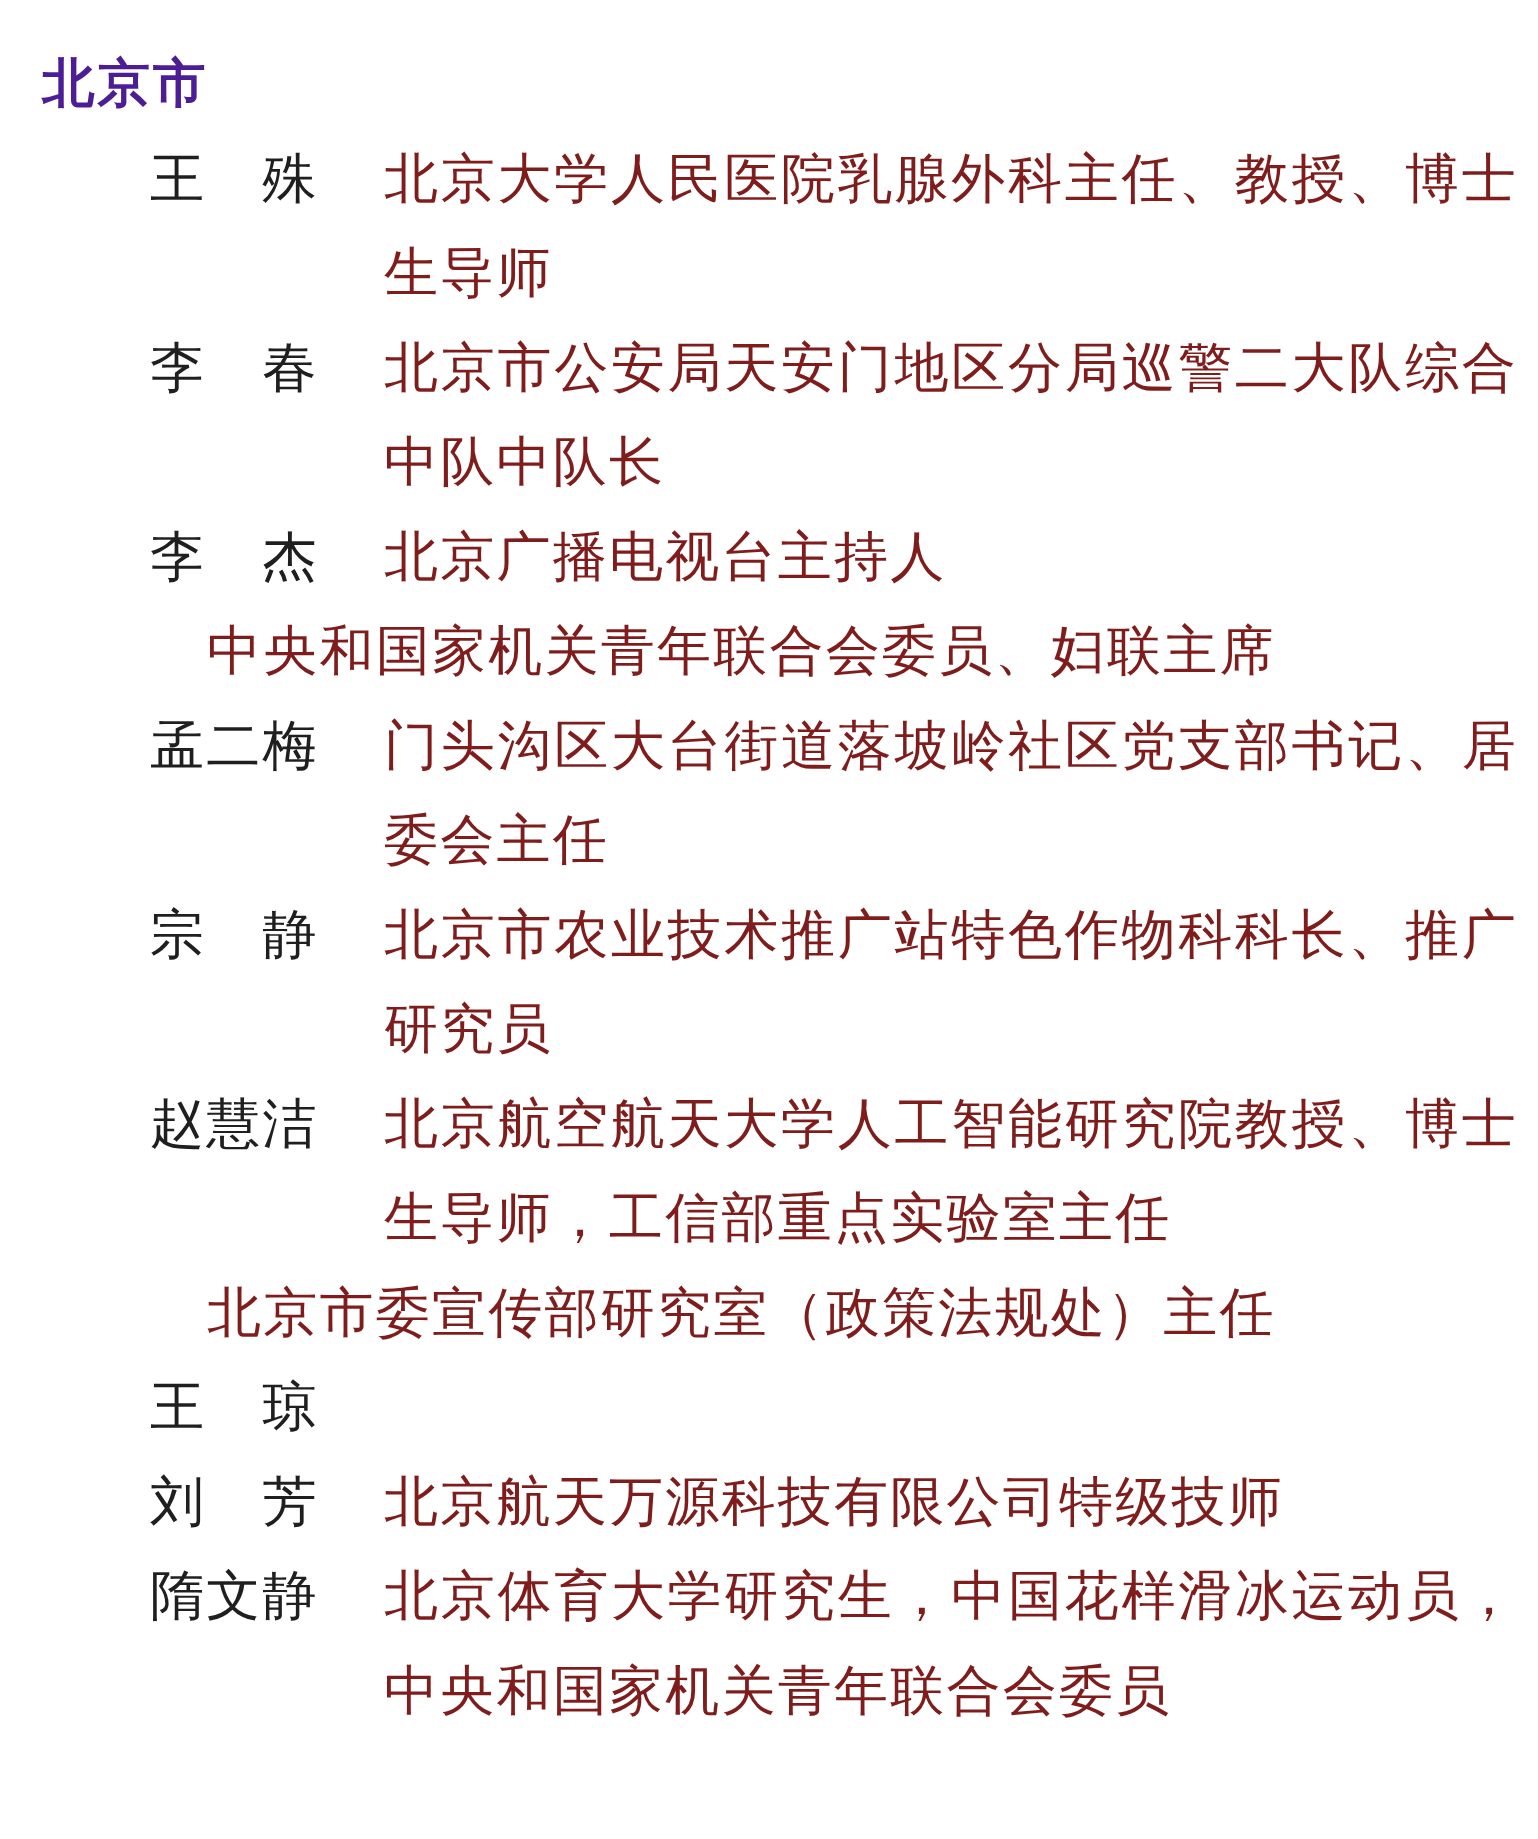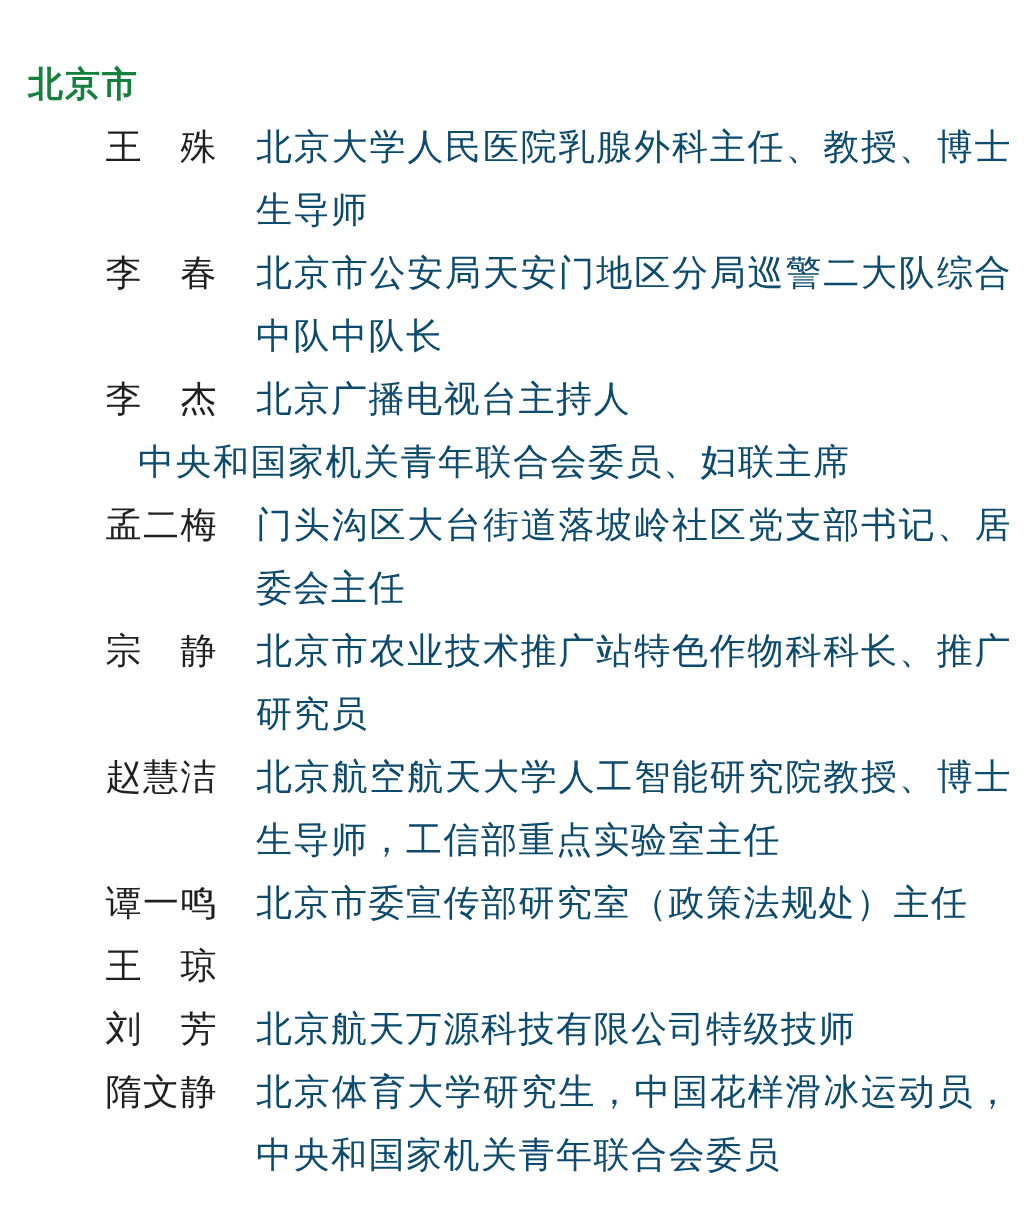--- a/index.html
+++ b/index.html
@@ -10,56 +10,55 @@
   .page {
     position: relative;
     width: 1025px;
     height: 1226px;
     background: #ffffff;
     overflow: hidden;
     color: #1f1f1f;
     font-family: "Liberation Serif", "DejaVu Serif", serif;
   }
   .section-title {
-    margin: 64px 0 0 28px;
+    margin: 36px 0 0 28px;
     font-family: "Liberation Sans", "DejaVu Sans", sans-serif;
     font-weight: 700;
     font-size: 35px;
     line-height: 40px;
     letter-spacing: 2px;
-    color: #15803d;
+    color: #4c1d95;
   }
   .honoree-list {
     margin-top: 12px;
   }
   .entry {
     display: flex;
     align-items: flex-start;
     padding-left: 100px;
   }
   .name {
     flex: 0 0 118px;
     width: 118px;
     font-size: 36px;
     line-height: 63px;
     letter-spacing: 1.5px;
     white-space: nowrap;
     color: #1f1f1f;
-    text-align: right;
   }
   .desc {
     flex: 0 0 756px;
     width: 756px;
     margin-left: 38px;
     font-size: 36px;
     line-height: 63px;
     letter-spacing: 1.5px;
     text-align: justify;
     text-justify: inter-character;
-    color: #0c4a6e;
+    color: #7f1d1d;
   }
 </style>
 </head>
 <body>
 
 <div class="page">
 
   <div class="section-title">北京市</div>
 
   <div class="honoree-list">
@@ -92,21 +91,20 @@
       <div class="name">宗　静</div>
       <div class="desc">北京市农业技术推广站特色作物科科长、推广研究员</div>
     </div>
 
     <div class="entry">
       <div class="name">赵慧洁</div>
       <div class="desc">北京航空航天大学人工智能研究院教授、博士生导师，工信部重点实验室主任</div>
     </div>
 
     <div class="entry">
-      <div class="name">谭一鸣</div>
       <div class="desc">北京市委宣传部研究室（政策法规处）主任</div>
     </div>
 
     <div class="entry">
       <div class="name">王　琼</div>
     </div>
 
     <div class="entry">
       <div class="name">刘　芳</div>
       <div class="desc">北京航天万源科技有限公司特级技师</div>

